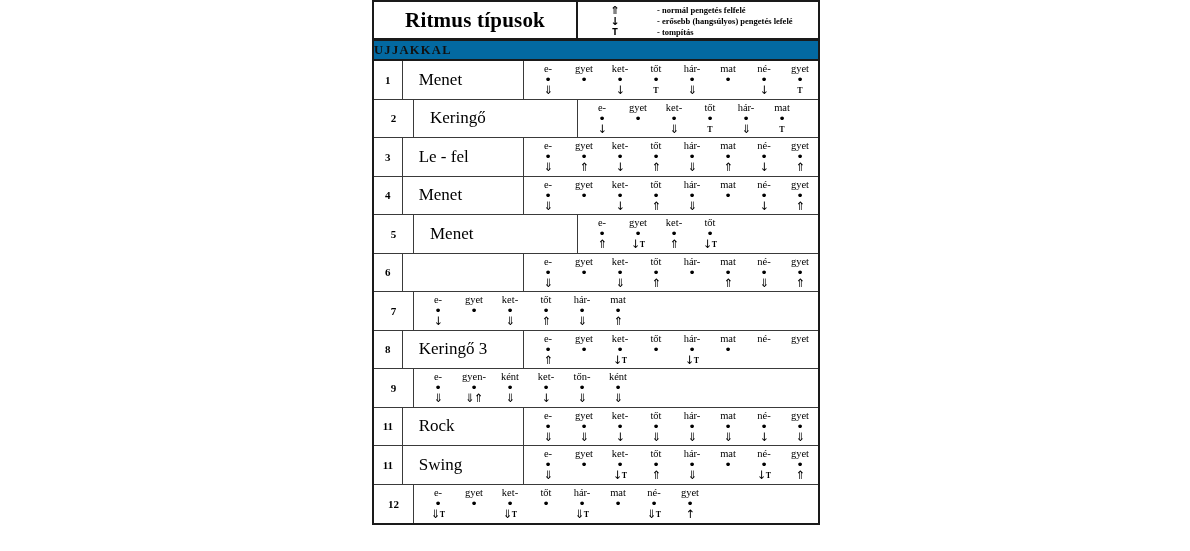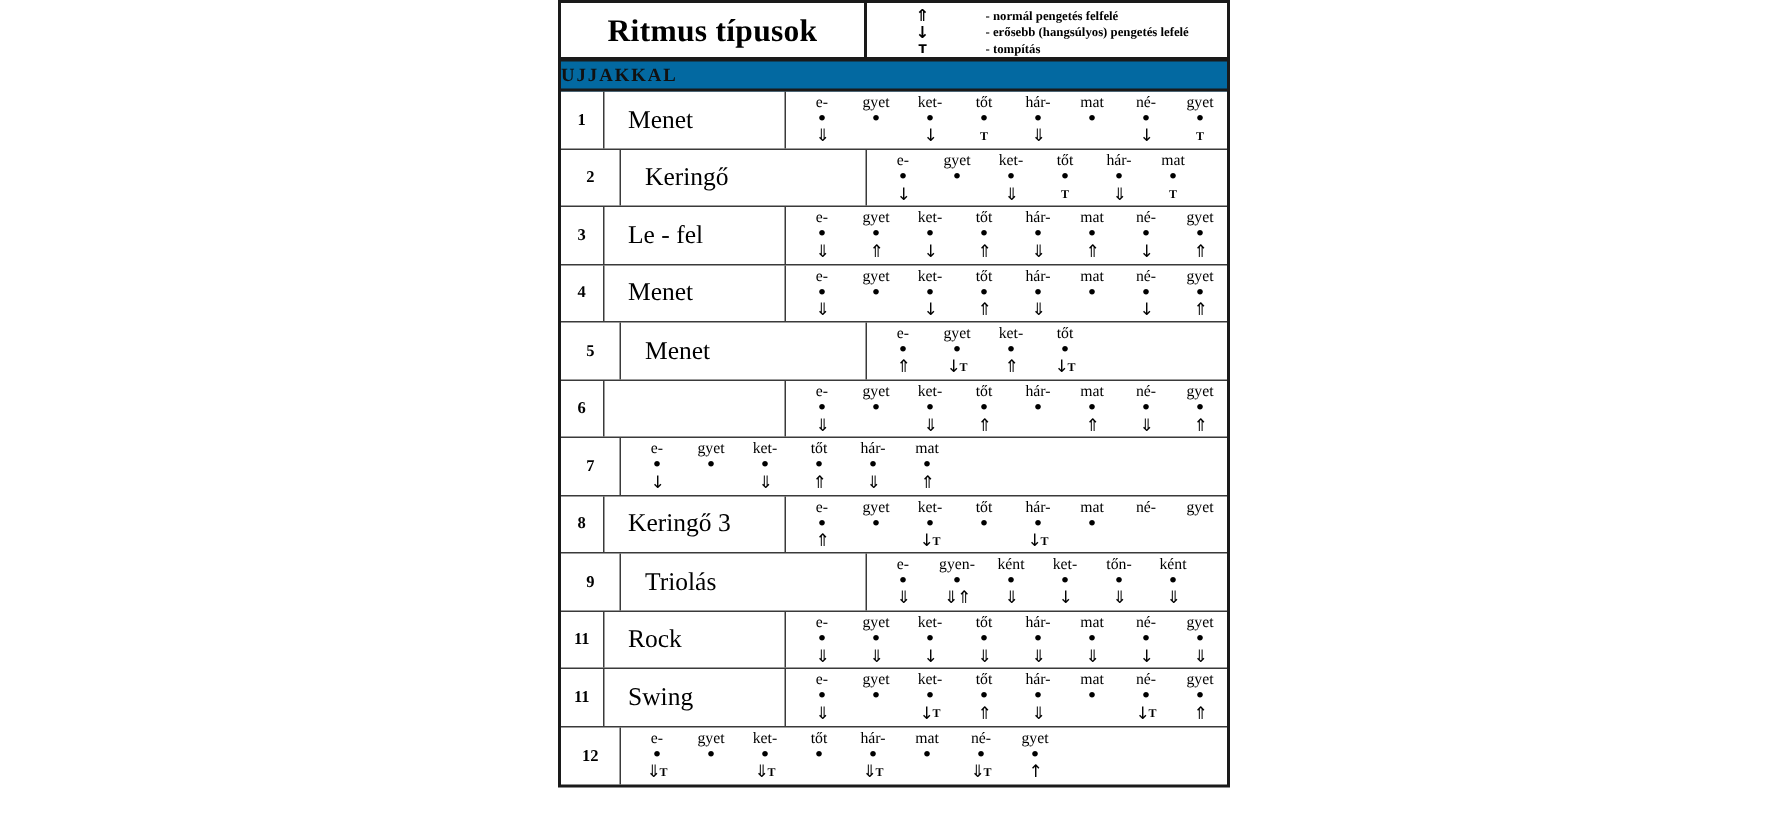--- a/index.html
+++ b/index.html
@@ -649,21 +649,20 @@
               <div class="beat-syl">gyet</div>
               <div class="beat-dot"></div>
               <div class="beat-sym">
                 <span class="arr"></span>
               </div>
             </div>
           </div>
         </div>
         <div class="row data-row">
           <div class="num-cell">9</div>
-          <div class="name-cell">Triolás</div>
           <div class="pattern-cell">
             <div class="beat">
               <div class="beat-syl">e-</div>
               <div class="beat-dot">•</div>
               <div class="beat-sym">
                 <span class="arr">⇓</span>
               </div>
             </div>
             <div class="beat">
               <div class="beat-syl">gyen-</div>

